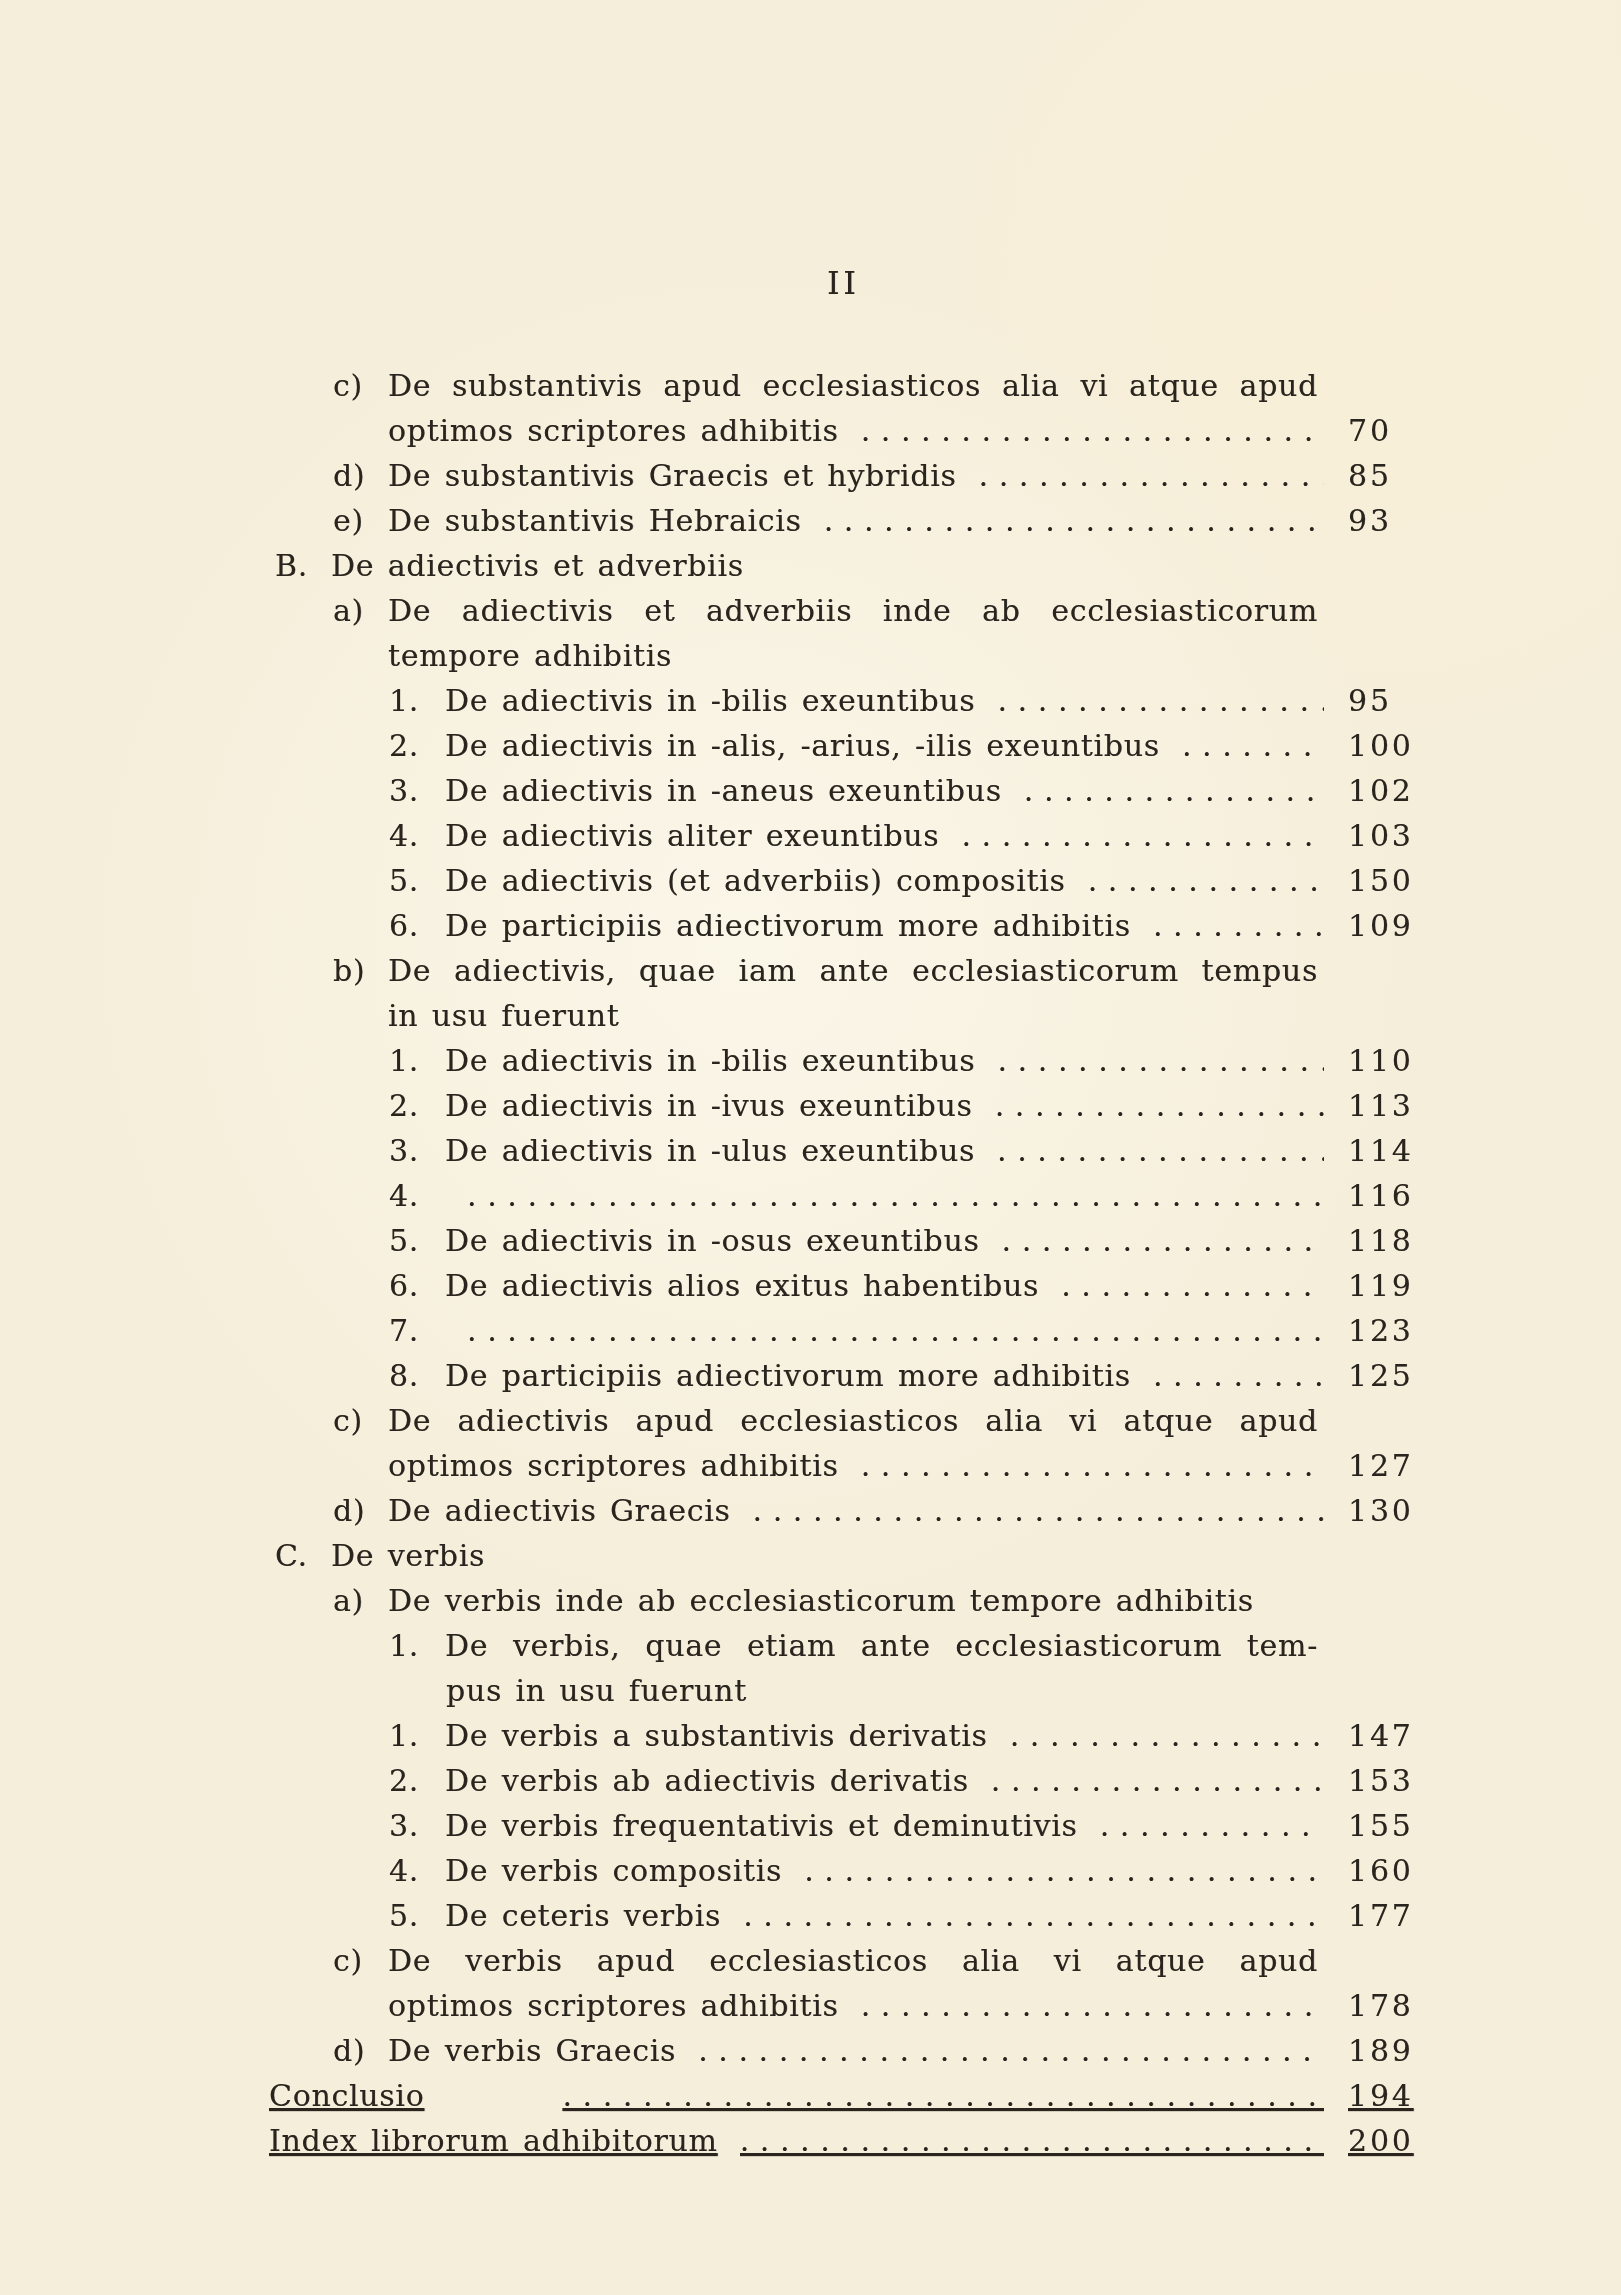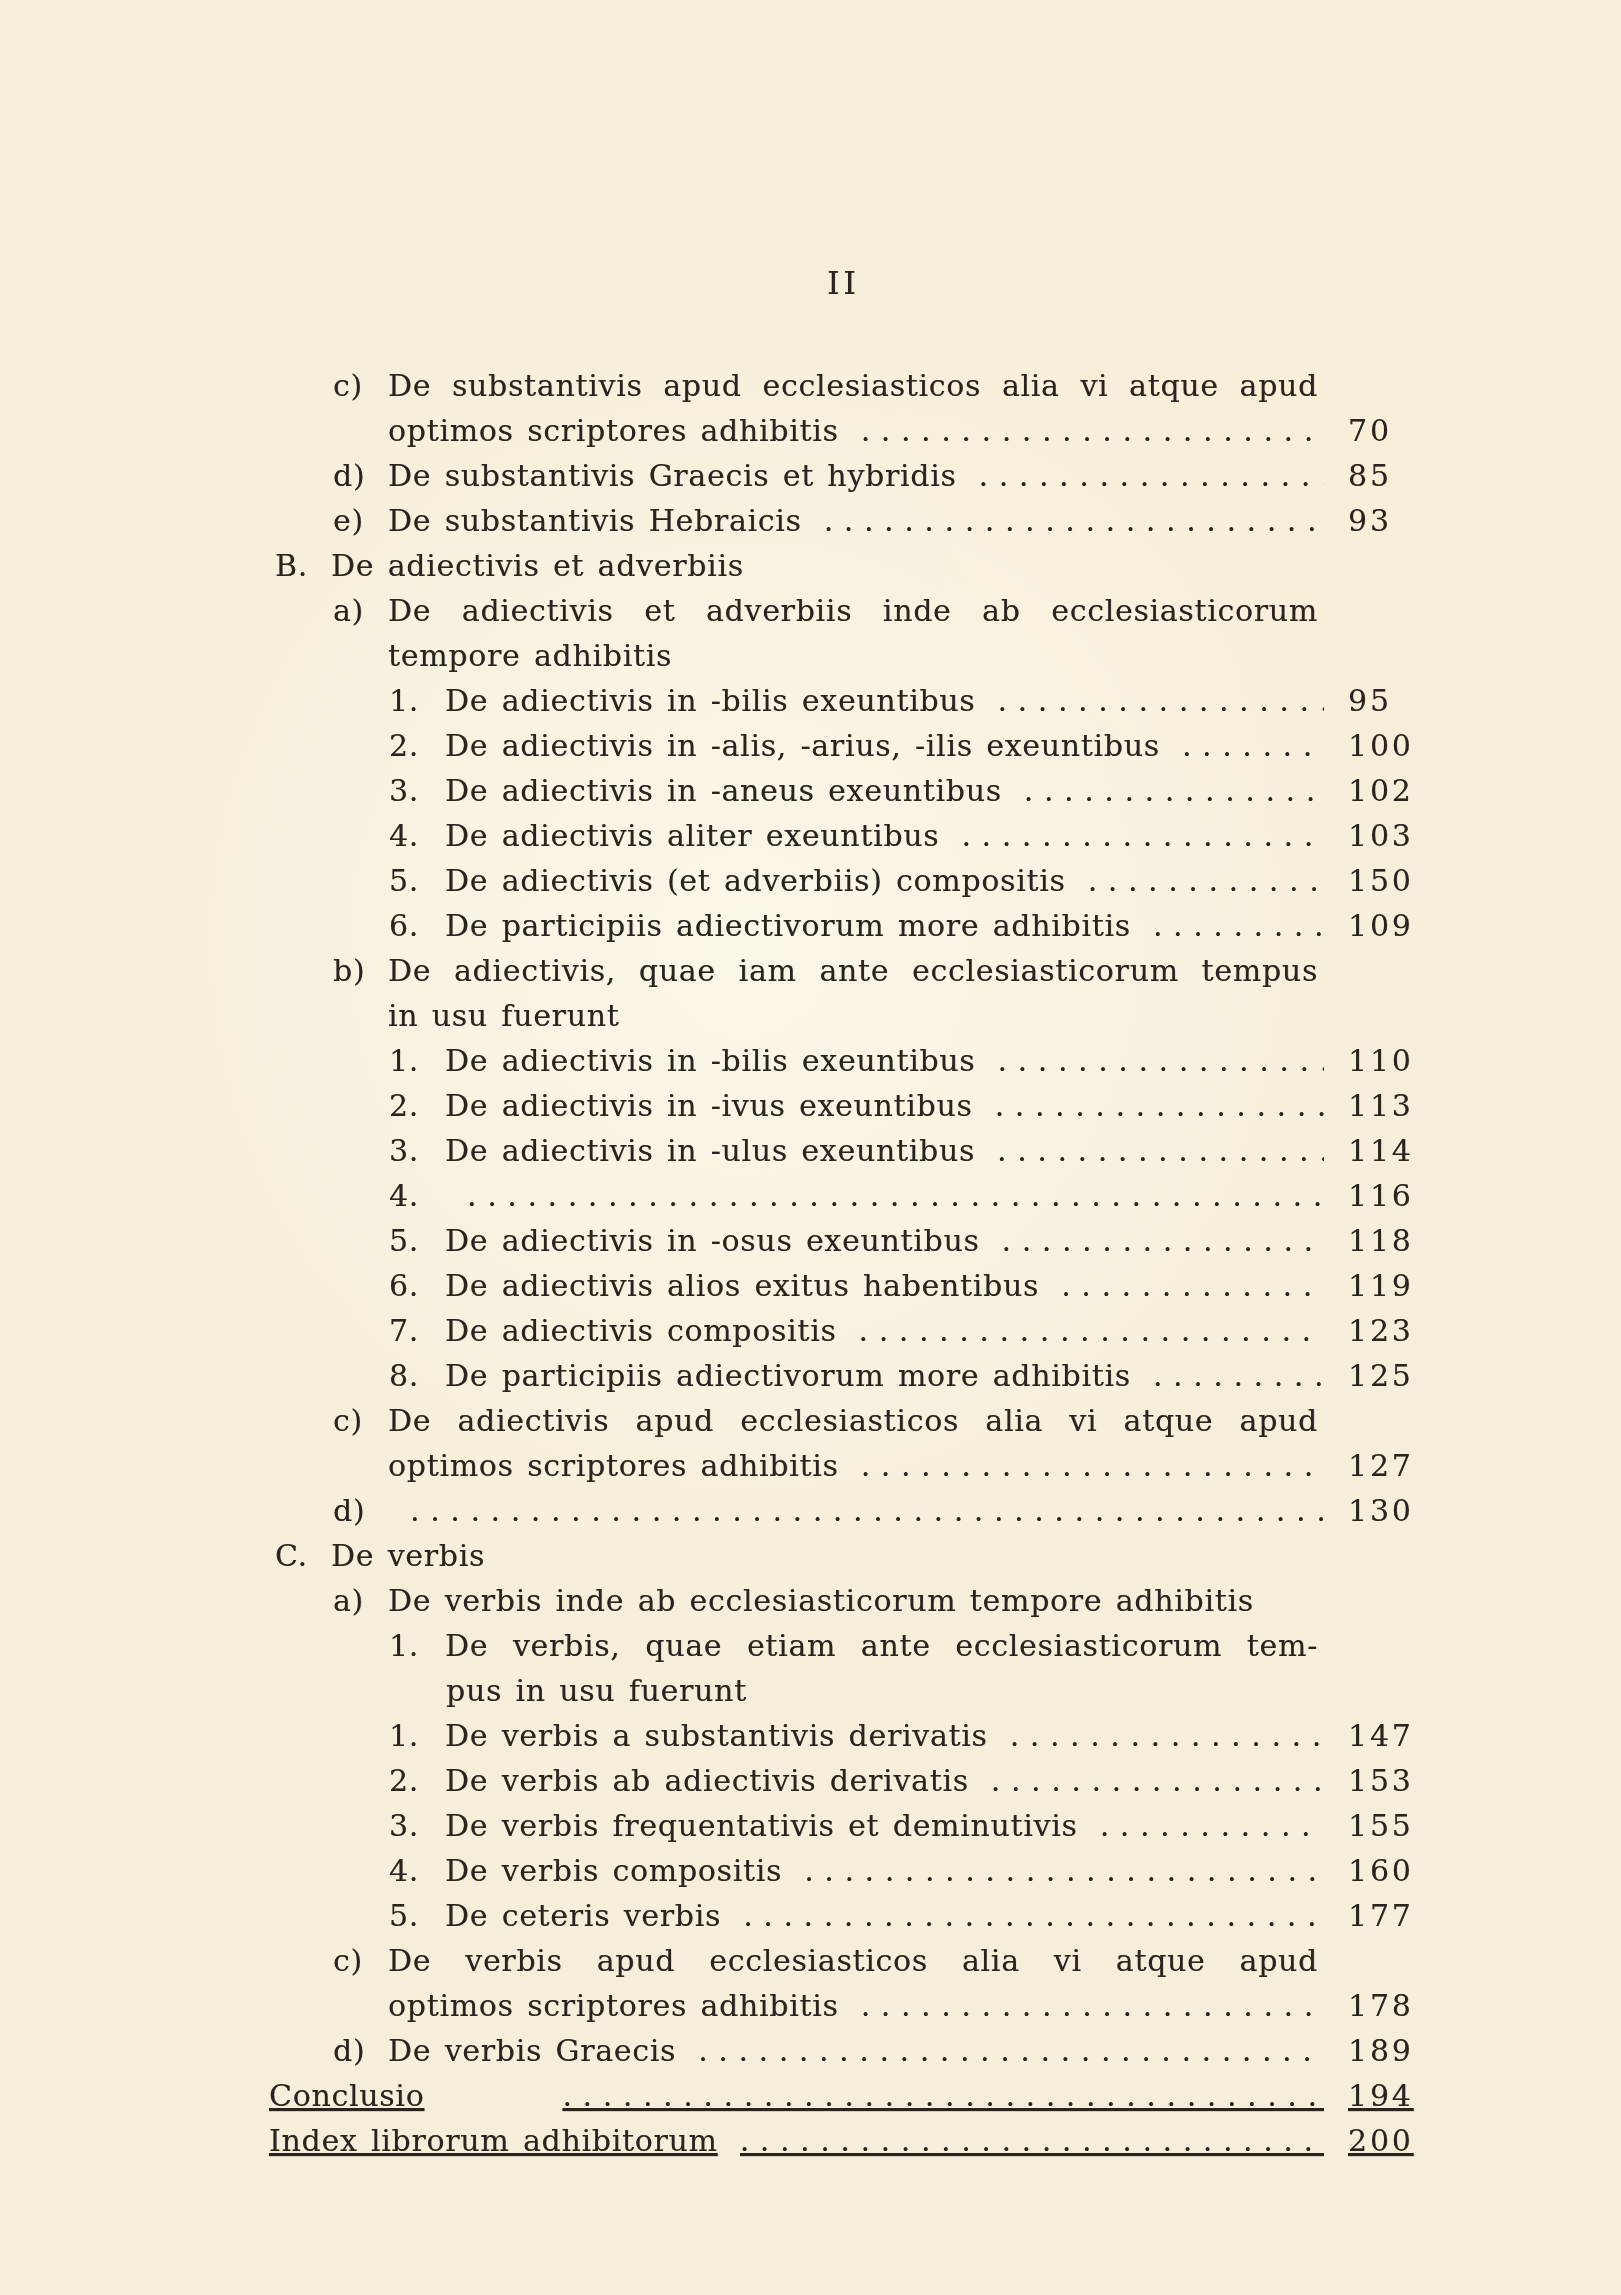--- a/index.html
+++ b/index.html
@@ -198,21 +198,20 @@
       <span class="page-num">118</span>
     </div>
       <div class="row item">
       <span class="marker">6.</span>
       <span class="text">De adiectivis alios exitus habentibus</span>
       <span class="leader">..........................................................................................</span>
       <span class="page-num">119</span>
     </div>
       <div class="row item">
       <span class="marker">7.</span>
-      <span class="text">De adiectivis compositis</span>
       <span class="leader">..........................................................................................</span>
       <span class="page-num">123</span>
     </div>
       <div class="row item">
       <span class="marker">8.</span>
       <span class="text">De participiis adiectivorum more adhibitis</span>
       <span class="leader">..........................................................................................</span>
       <span class="page-num">125</span>
     </div>
       <div class="row sub justify">
@@ -221,20 +220,21 @@
 
     </div>
       <div class="row sub-cont">
 
       <span class="text">optimos scriptores adhibitis</span>
       <span class="leader">..........................................................................................</span>
       <span class="page-num">127</span>
     </div>
       <div class="row sub">
       <span class="marker">d)</span>
+      <span class="text">De adiectivis Graecis</span>
       <span class="leader">..........................................................................................</span>
       <span class="page-num">130</span>
     </div>
       <div class="row section">
       <span class="marker">C.</span>
       <span class="text">De verbis</span>
 
     </div>
       <div class="row sub">
       <span class="marker">a)</span>

